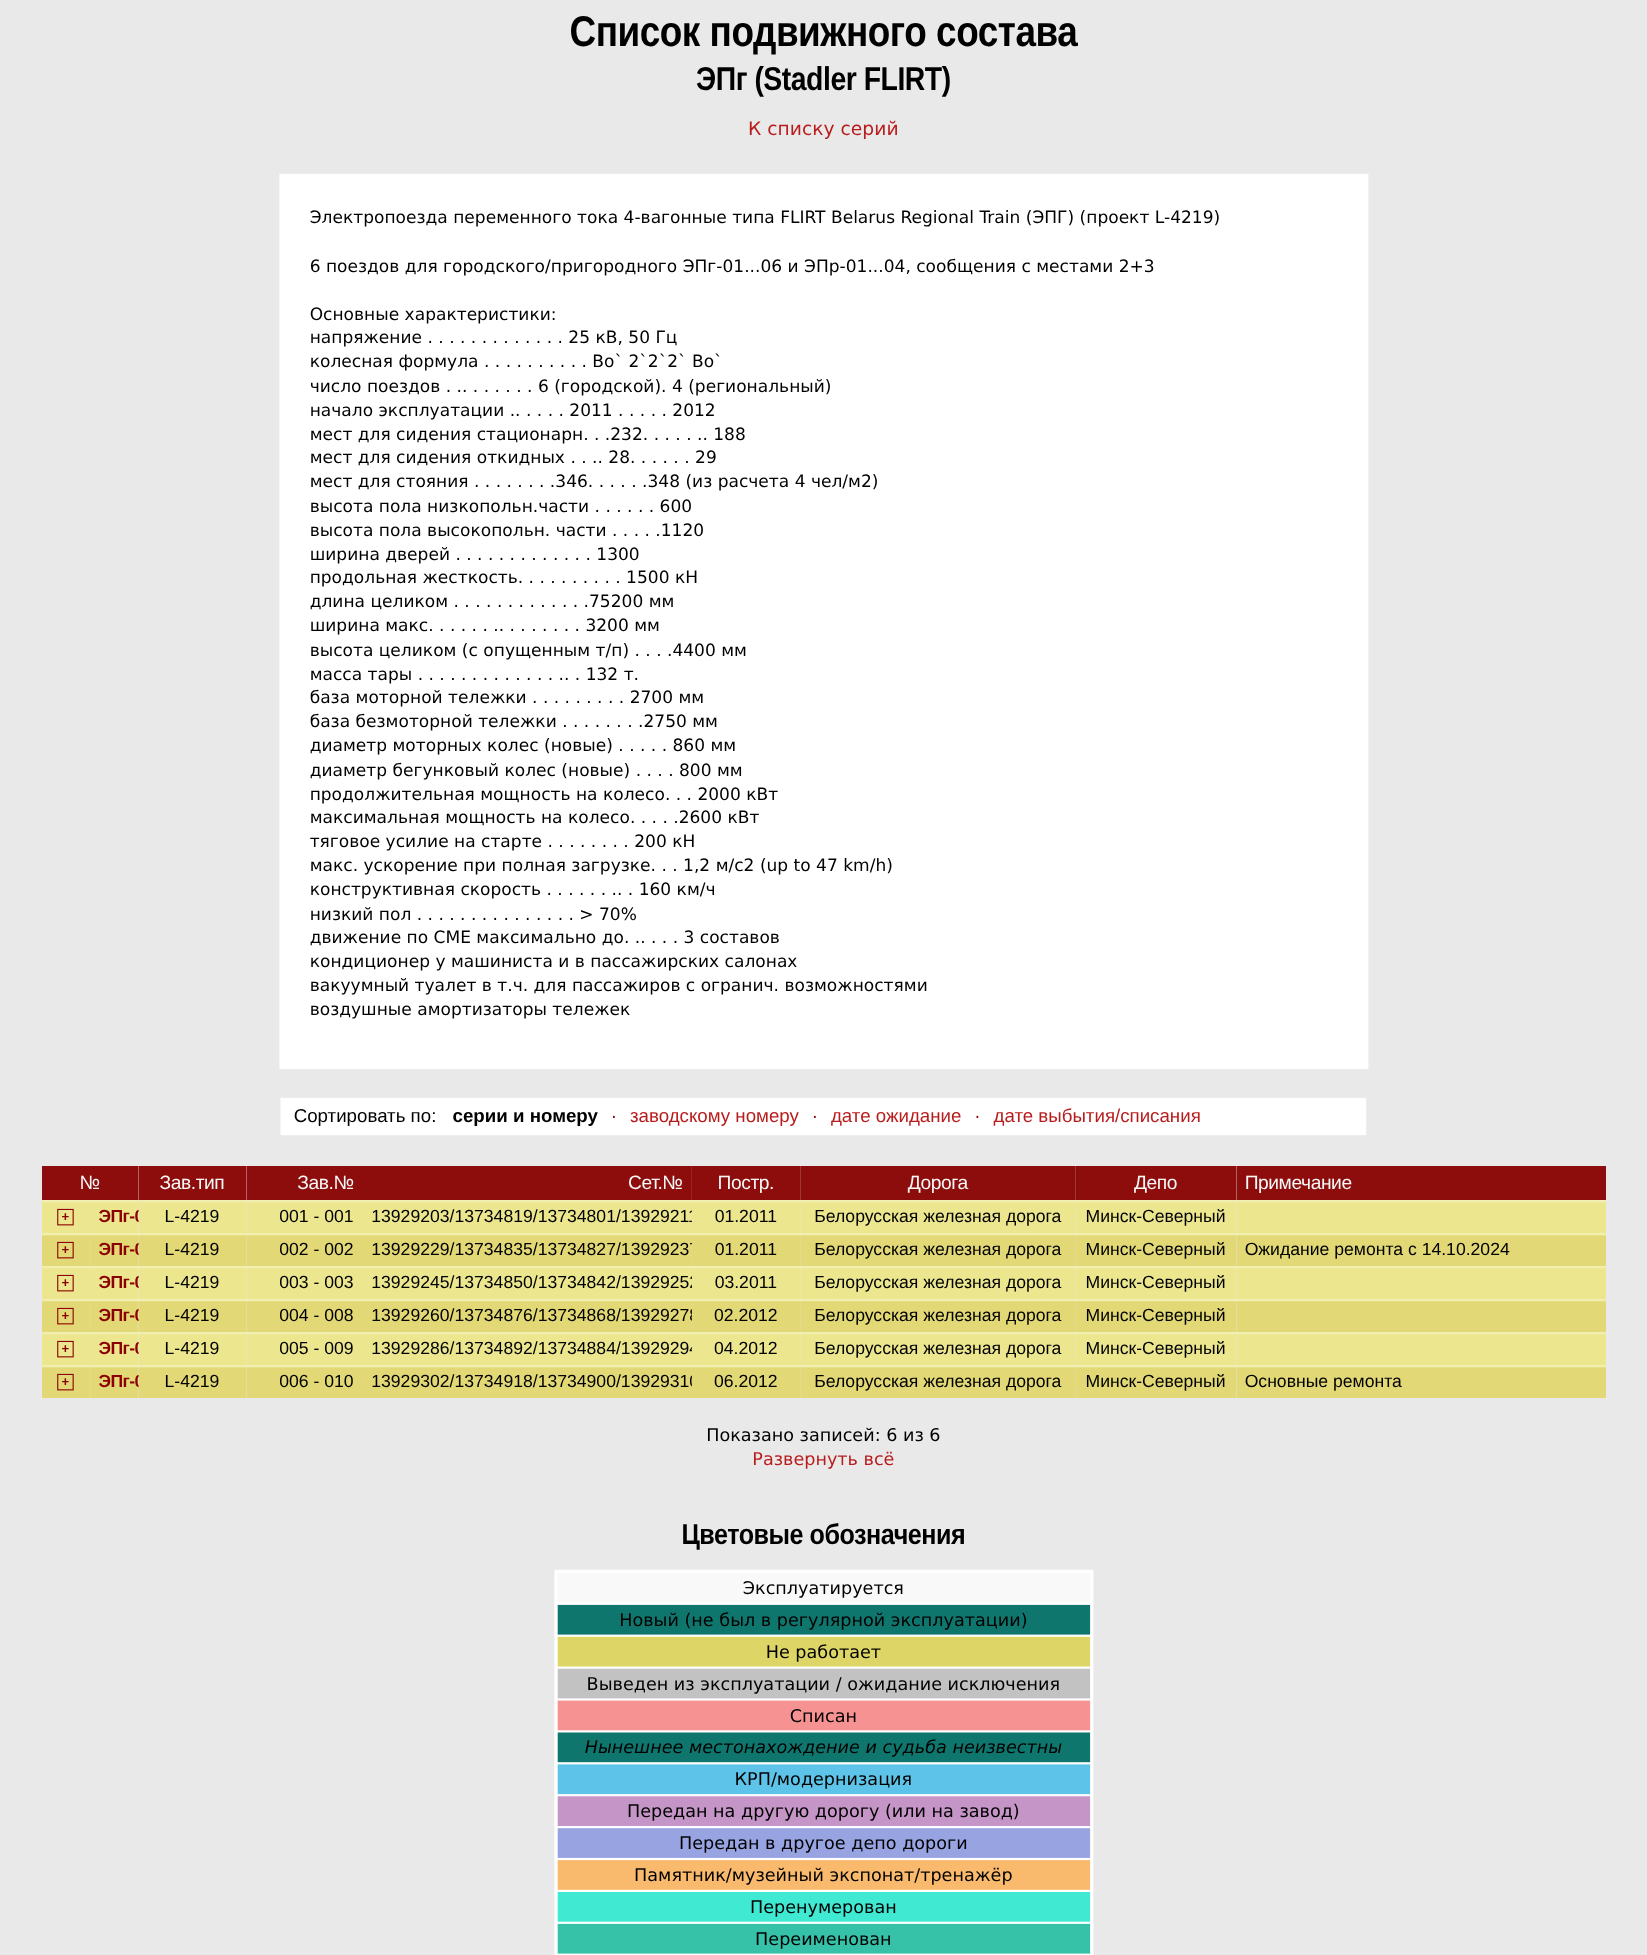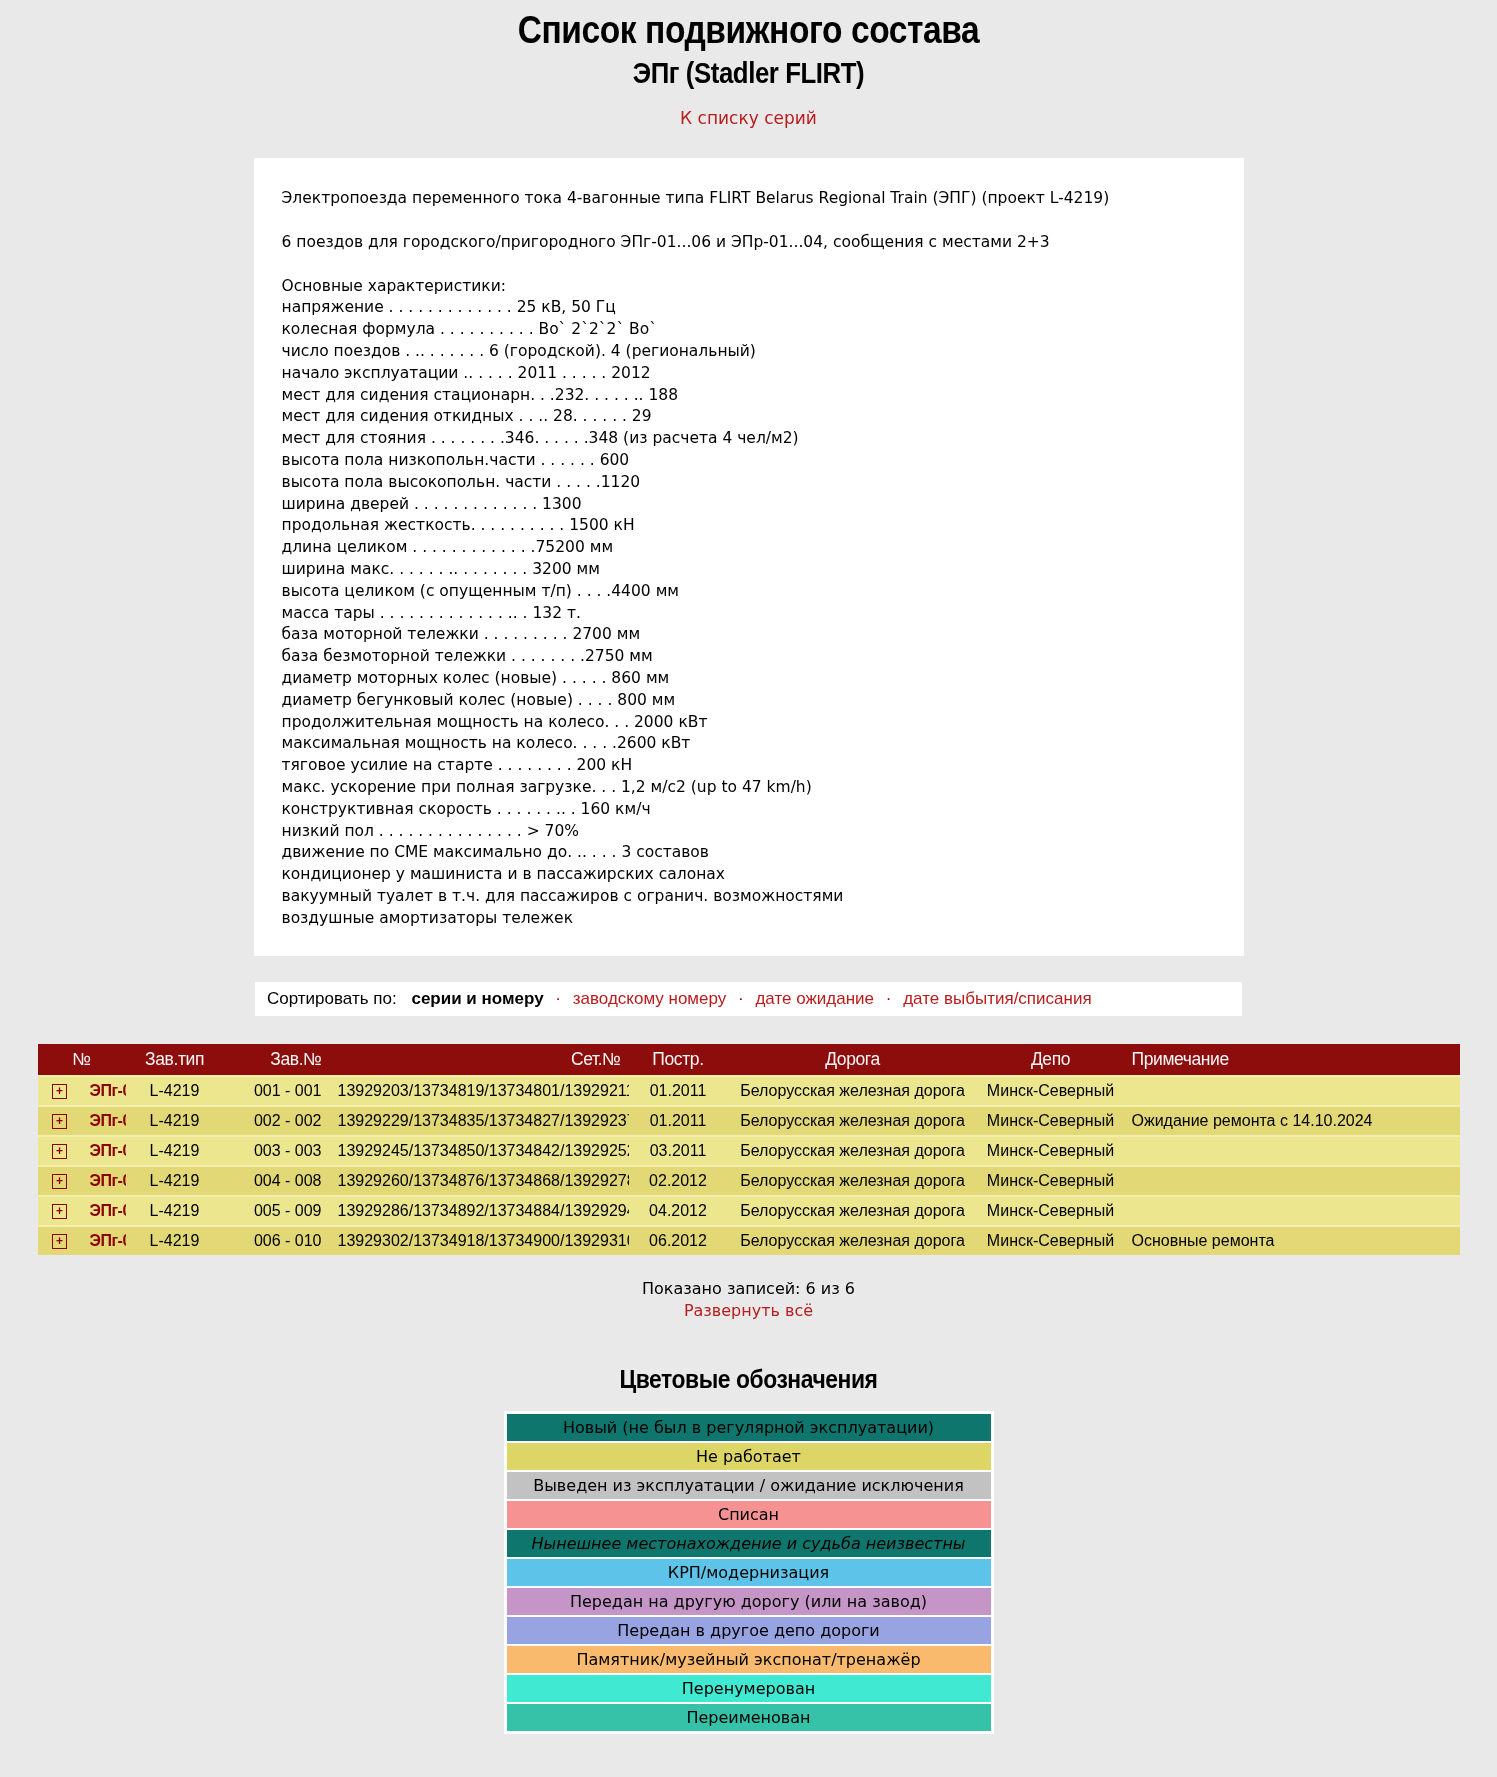--- a/index.html
+++ b/index.html
@@ -20,21 +20,21 @@
     margin:4px 0 0; text-align:center;
     font-family:"Liberation Sans", sans-serif;
     font-size:30px; font-weight:700; letter-spacing:-0.5px;
     transform:scaleX(0.86);
   }
   .back-link-wrap{text-align:center; margin-top:18px;}
   .red-link{color:#b91c1c; text-decoration:none; cursor:pointer; font-size:17px;}
 
   .desc-box{
     width:934px; margin:30px auto 0;
-    background:#ffffff; padding:30px 28px 26px;
+    background:#ffffff; padding:30px 28px 42px;
     font-size:15.5px; line-height:21.8px;
   }
   .desc-box p{margin:0 0 22px;}
   .specs{white-space:pre-line;}
 
   .sort-bar{
     width:963px; margin:26px auto 0;
     background:#ffffff; padding:7px 12px;
     font-family:"Liberation Sans", sans-serif;
     font-size:17px;
@@ -239,20 +239,21 @@
 </table>
 
 <div class="records-info">Показано записей: 6 из 6</div>
 <div class="expand-all-wrap">
   <a class="red-link">Развернуть всё</a>
 </div>
 
 <h3 class="legend-title">Цветовые обозначения</h3>
 
 <div class="legend-box">
+  <div class="legend-row" style="background-color: rgb(249, 249, 249);">Эксплуатируется</div>
   <div class="legend-row" style="background-color: #0f766e;">Новый (не был в регулярной эксплуатации)</div>
   <div class="legend-row" style="background-color: rgb(221, 214, 102);">Не работает</div>
   <div class="legend-row" style="background-color: rgb(194, 194, 194);">Выведен из эксплуатации / ожидание исключения</div>
   <div class="legend-row" style="background-color: rgb(247, 146, 146);">Списан</div>
   <div class="legend-row" style="background-color: #0f766e; font-style: italic;">Нынешнее местонахождение и судьба неизвестны</div>
   <div class="legend-row" style="background-color: rgb(94, 195, 232);">КРП/модернизация</div>
   <div class="legend-row" style="background-color: rgb(196, 149, 198);">Передан на другую дорогу (или на завод)</div>
   <div class="legend-row" style="background-color: rgb(151, 164, 225);">Передан в другое депо дороги</div>
   <div class="legend-row" style="background-color: rgb(249, 186, 109);">Памятник/музейный экспонат/тренажёр</div>
   <div class="legend-row" style="background-color: rgb(63, 233, 210);">Перенумерован</div>

